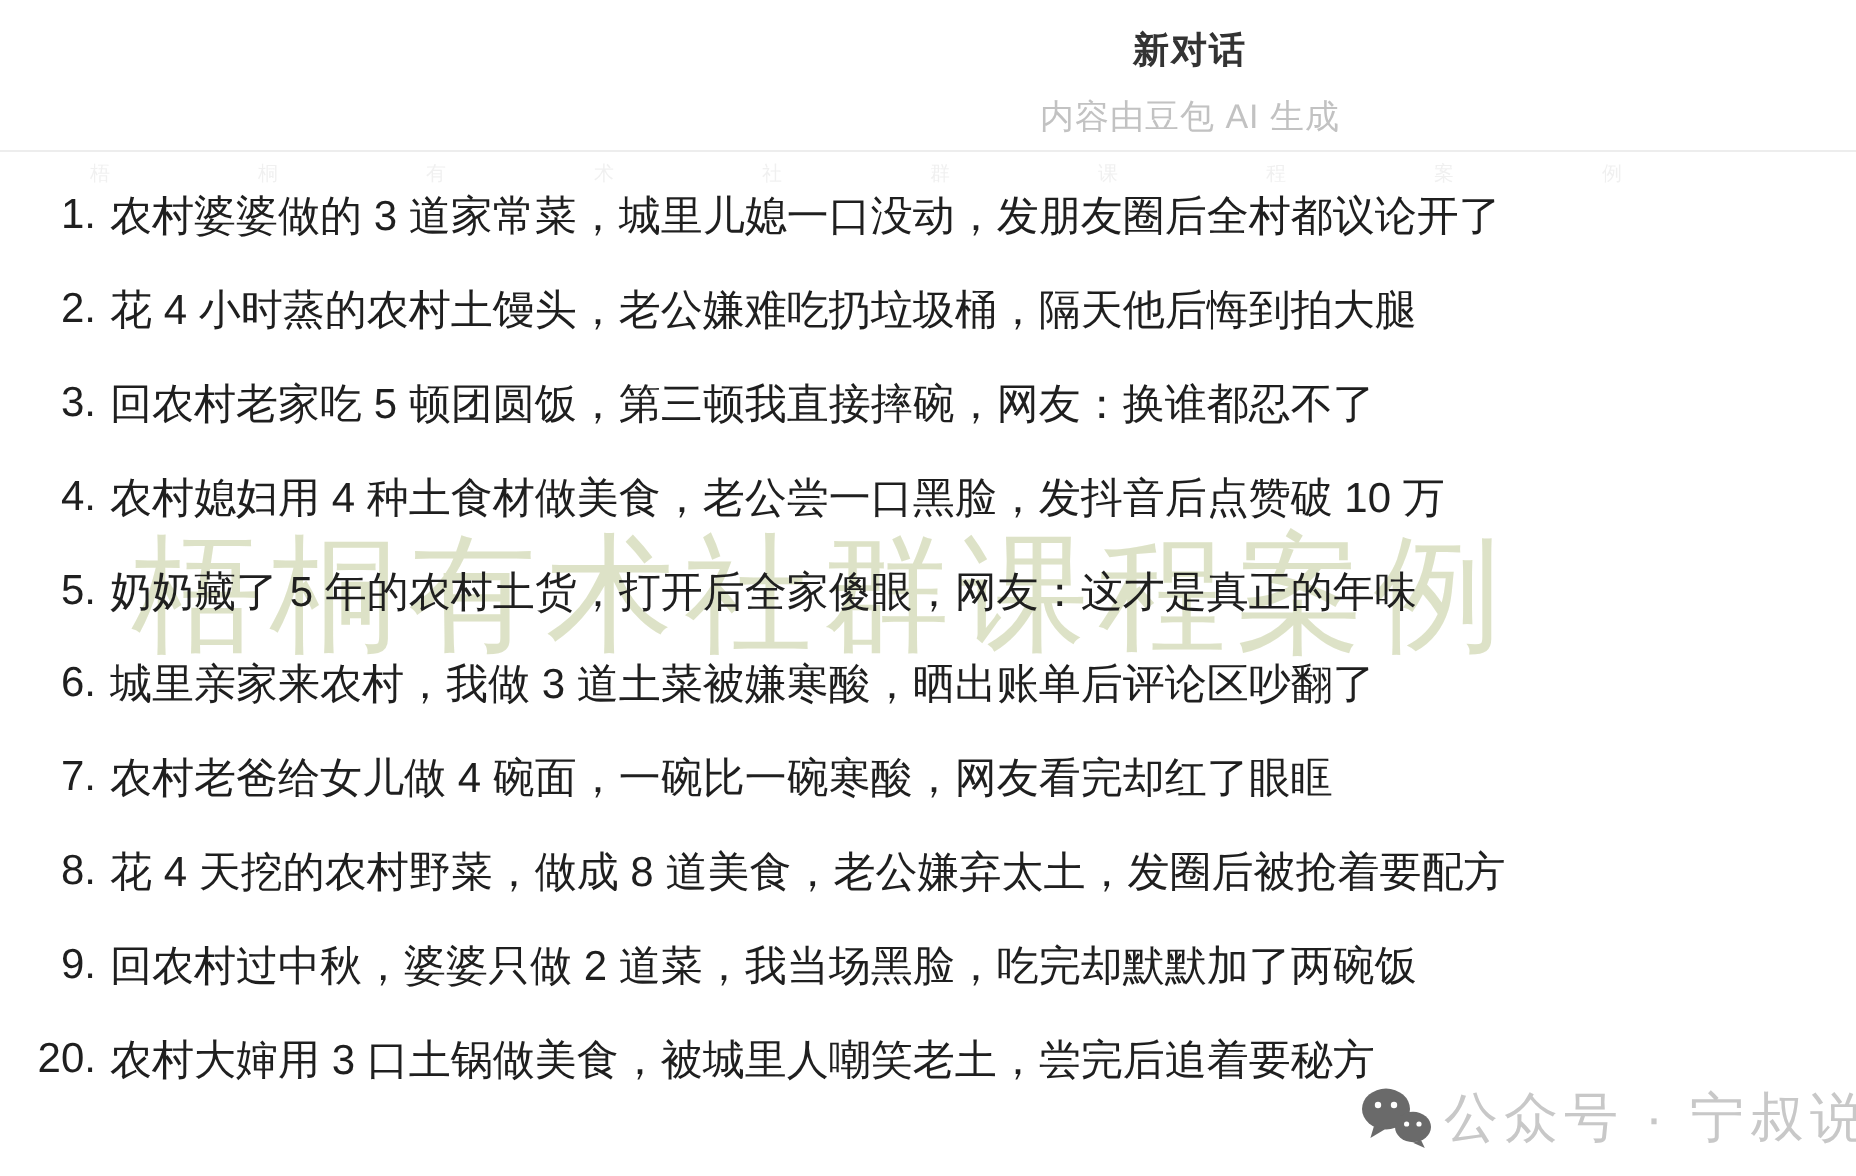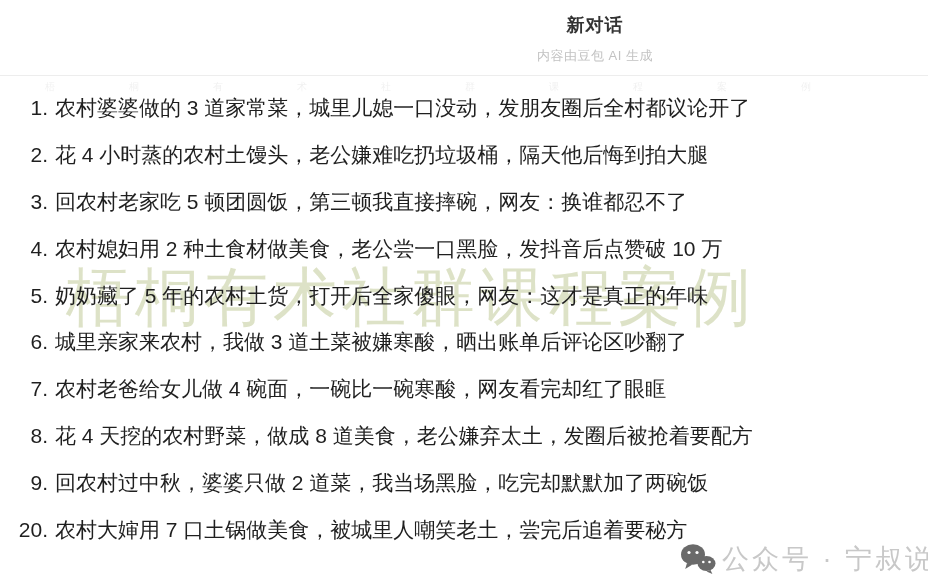--- a/index.html
+++ b/index.html
@@ -7,21 +7,21 @@
     width: 928px; height: 588px;
     background: #ffffff;
     overflow: hidden;
     font-family: "Liberation Sans", "DejaVu Sans", sans-serif;
   }
   .page { position: relative; width: 790px; height: 588px; background: #fff; }
 
   
   .header { position: absolute; top: 0; left: 262px; width: 666px; text-align: center; z-index: 3; }
   .title { margin-top: 13px; font-size: 18px; font-weight: 700; color: #333333; letter-spacing: 1px; }
-  .subtitle { margin-top: 10px; font-size: 13px; color: #c2c2c2; letter-spacing: 0.5px; }
+  .subtitle { margin-top: 10px; font-size: 17px; color: #c2c2c2; letter-spacing: 0.5px; }
 
   .divider { position: absolute; top: 75px; left: 0; width: 928px; height: 1px; background: #ededed; }
 
   
   .faint-strip {
     position: absolute; top: 80px; left: 45px; width: 860px;
     font-size: 10px; color: #999999; opacity: 0.14;
     letter-spacing: 74px; white-space: nowrap; overflow: hidden;
     z-index: 0;
   }
@@ -83,21 +83,21 @@
       <span class="txt">花 4 小时蒸的农村土馒头，老公嫌难吃扔垃圾桶，隔天他后悔到拍大腿</span>
     </li>
 
     <li class="item">
       <span class="num">3.</span>
       <span class="txt">回农村老家吃 5 顿团圆饭，第三顿我直接摔碗，网友：换谁都忍不了</span>
     </li>
 
     <li class="item">
       <span class="num">4.</span>
-      <span class="txt">农村媳妇用 2 种土食材做美食，老公尝一口黑脸，发抖音后点赞破 10 万</span>
+      <span class="txt">农村媳妇用 4 种土食材做美食，老公尝一口黑脸，发抖音后点赞破 10 万</span>
     </li>
 
     <li class="item">
       <span class="num">5.</span>
       <span class="txt">奶奶藏了 5 年的农村土货，打开后全家傻眼，网友：这才是真正的年味</span>
     </li>
 
     <li class="item">
       <span class="num">6.</span>
       <span class="txt">城里亲家来农村，我做 3 道土菜被嫌寒酸，晒出账单后评论区吵翻了</span>
@@ -113,21 +113,21 @@
       <span class="txt">花 4 天挖的农村野菜，做成 8 道美食，老公嫌弃太土，发圈后被抢着要配方</span>
     </li>
 
     <li class="item">
       <span class="num">9.</span>
       <span class="txt">回农村过中秋，婆婆只做 2 道菜，我当场黑脸，吃完却默默加了两碗饭</span>
     </li>
 
     <li class="item">
       <span class="num">20.</span>
-      <span class="txt">农村大婶用 7 口土锅做美食，被城里人嘲笑老土，尝完后追着要秘方</span>
+      <span class="txt">农村大婶用 3 口土锅做美食，被城里人嘲笑老土，尝完后追着要秘方</span>
     </li>
   </ol>
 
   <div class="corner">
     <svg class="wx-icon" viewBox="0 0 36 32" xmlns="http://www.w3.org/2000/svg">
       <ellipse cx="13" cy="11.5" rx="12" ry="10.2" fill="#4a4a4a"></ellipse>
       <path d="M7 20 L5.2 26 L12.5 21.6 Z" fill="#4a4a4a"></path>
       <ellipse cx="26.5" cy="20.5" rx="9" ry="7.6" fill="#4a4a4a"></ellipse>
       <path d="M30.5 27 L32.4 31 L26.5 28.4 Z" fill="#4a4a4a"></path>
       <circle cx="9" cy="9.5" r="1.6" fill="#ffffff"></circle>

